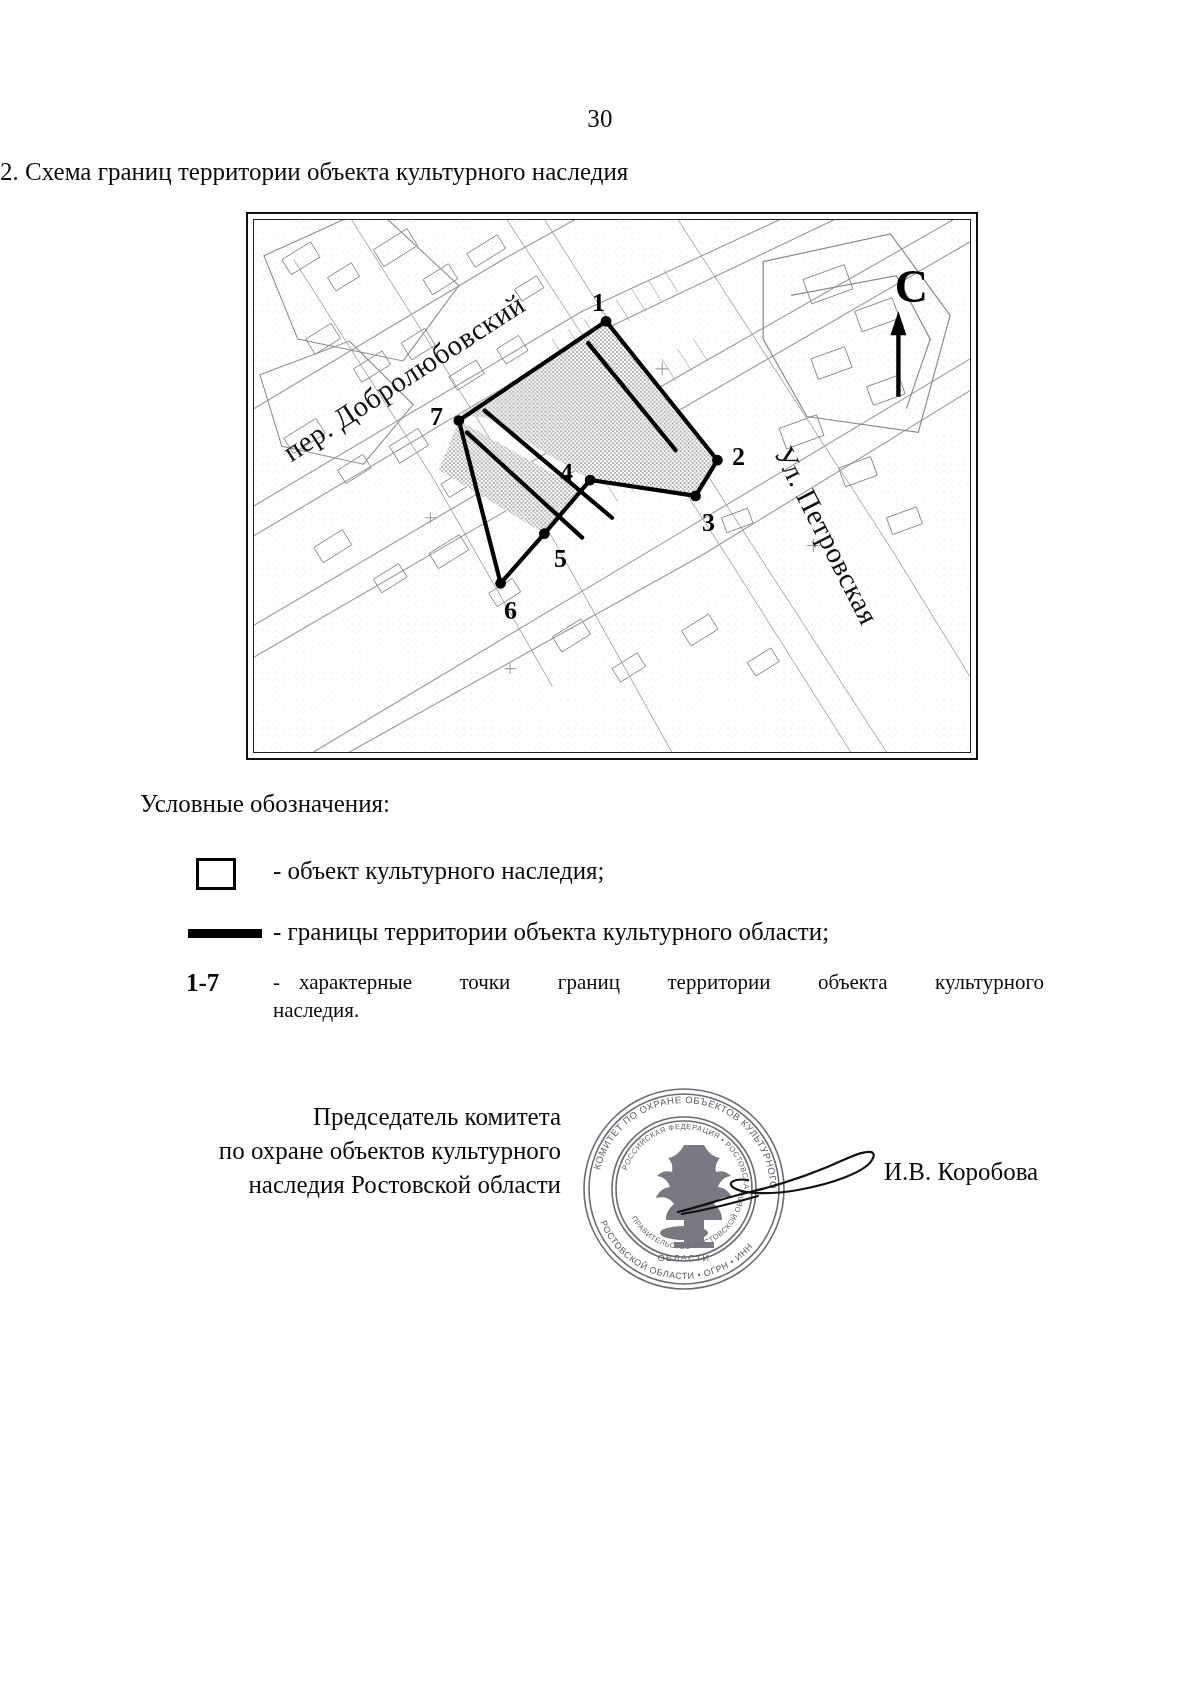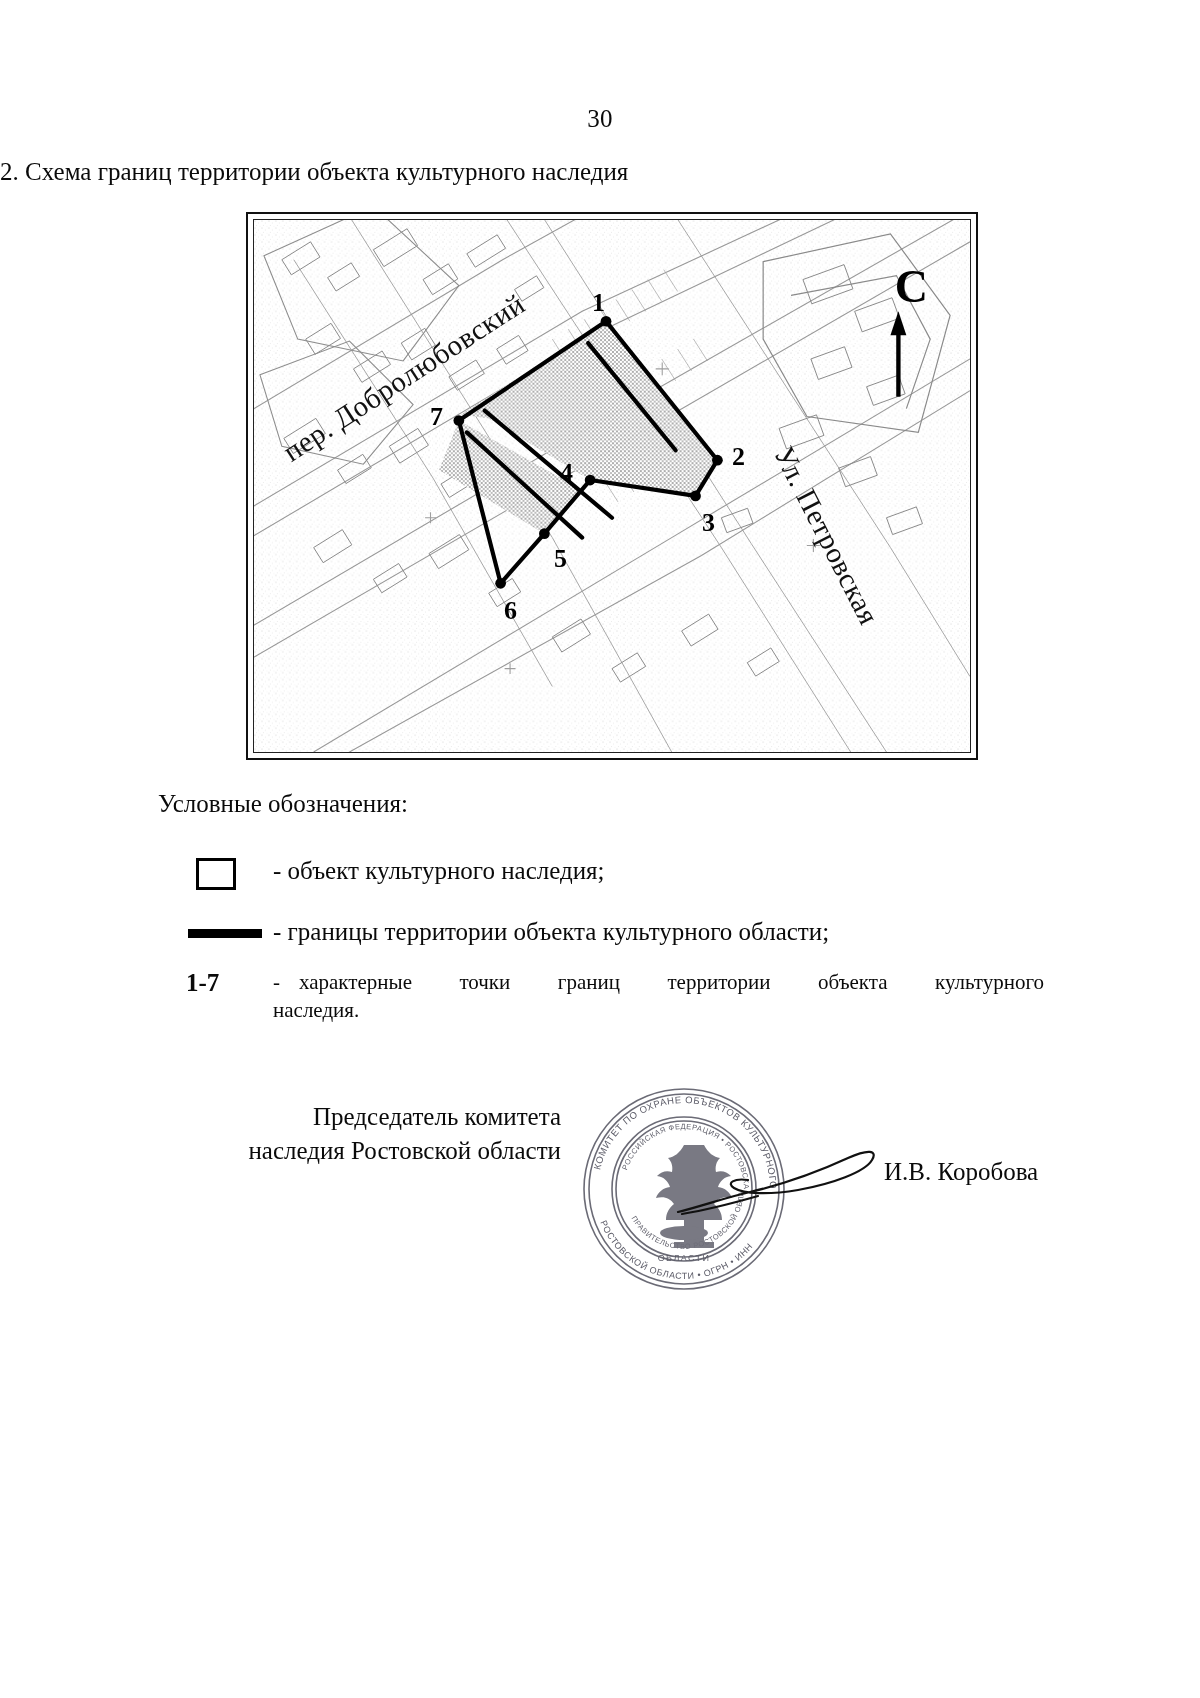--- a/index.html
+++ b/index.html
@@ -96,21 +96,21 @@
     top: 40px;
     font-size: 46px;
     font-weight: bold;
     font-family: "Liberation Serif", "DejaVu Serif", serif;
     color: #000;
   }
 
   
   .legend-heading {
     position: absolute;
-    left: 158px;
+    left: 140px;
     top: 790px;
     font-size: 25px;
   }
   .legend-row { position: absolute; font-size: 25px; text-align: center; }
 
   .legend-sym-square {
     position: absolute;
     left: 196px;
     top: 858px;
     width: 40px;
@@ -373,20 +373,21 @@
 <div class="legend-row legend-txt-2">- границы территории объекта культурного области;</div>
 
 <div class="legend-sym-range">1-7</div>
 <div class="legend-txt-3">
   <span class="just-line"><span class="dash-col">-</span><span>характерные   точки   границ   территории   объекта   культурного</span></span>
   <span class="last-line">наследия.</span>
 </div>
 
 <div class="sig-block">
   <div>Председатель комитета</div>
+  <div>по охране объектов культурного</div>
   <div>наследия Ростовской области</div>
 </div>
 
 <svg class="seal" viewBox="0 0 212 212">
   <g fill="none" stroke="#6b6b76" stroke-width="1.6">
     <circle cx="106" cy="106" r="100"></circle>
     <circle cx="106" cy="106" r="95"></circle>
     <circle cx="106" cy="106" r="72"></circle>
     <circle cx="106" cy="106" r="68"></circle>
   </g>

